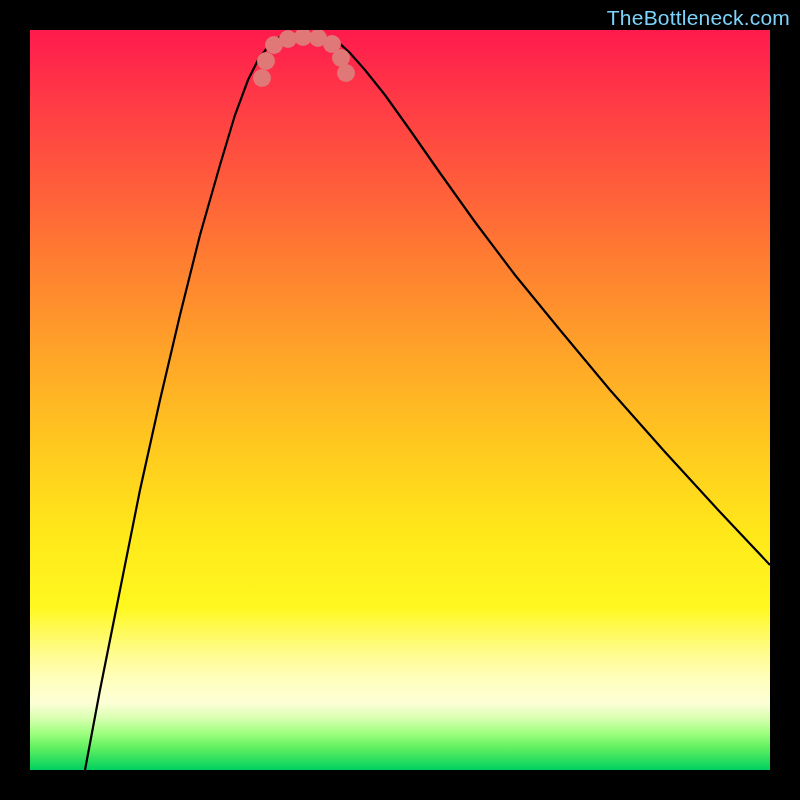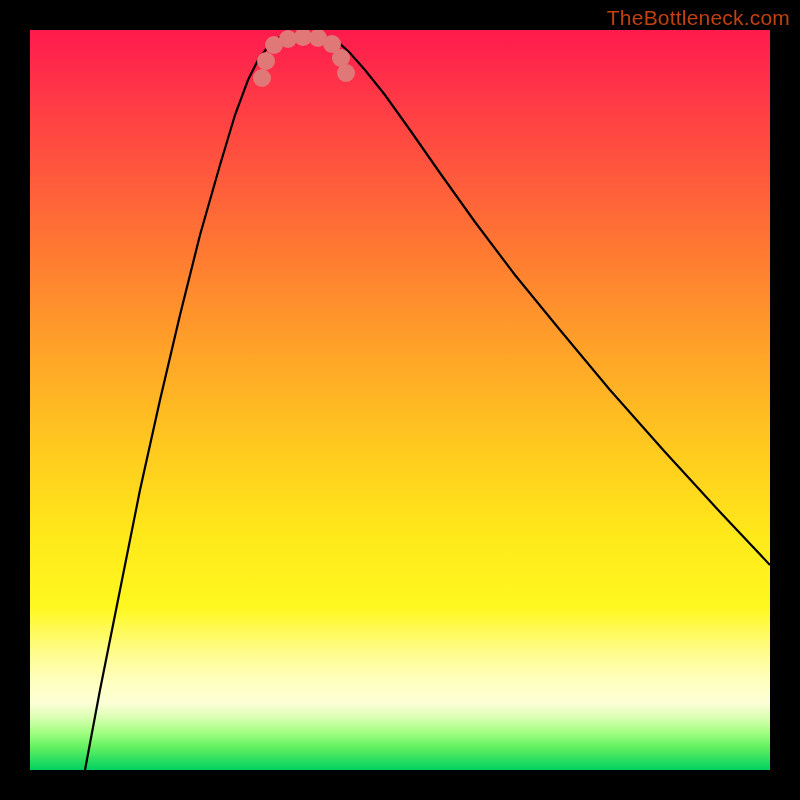--- a/index.html
+++ b/index.html
@@ -30,21 +30,21 @@
       #00d060 100%
     );
   }
 
   .watermark {
     position: absolute;
     top: 6px;
     right: 10px;
     font-size: 21px;
     font-weight: 500;
-    color: #c2410c;
+    color: #7dd3fc;
     letter-spacing: 0.2px;
   }
 
   svg.plot {
     position: absolute;
     left: 30px;
     top: 30px;
     width: 740px;
     height: 740px;
   }

